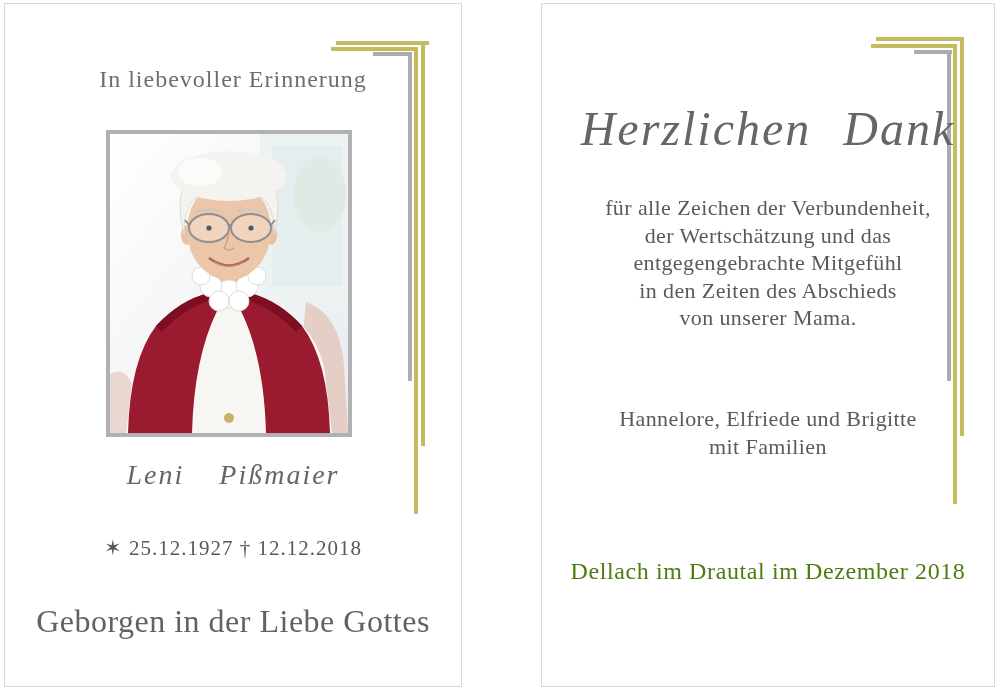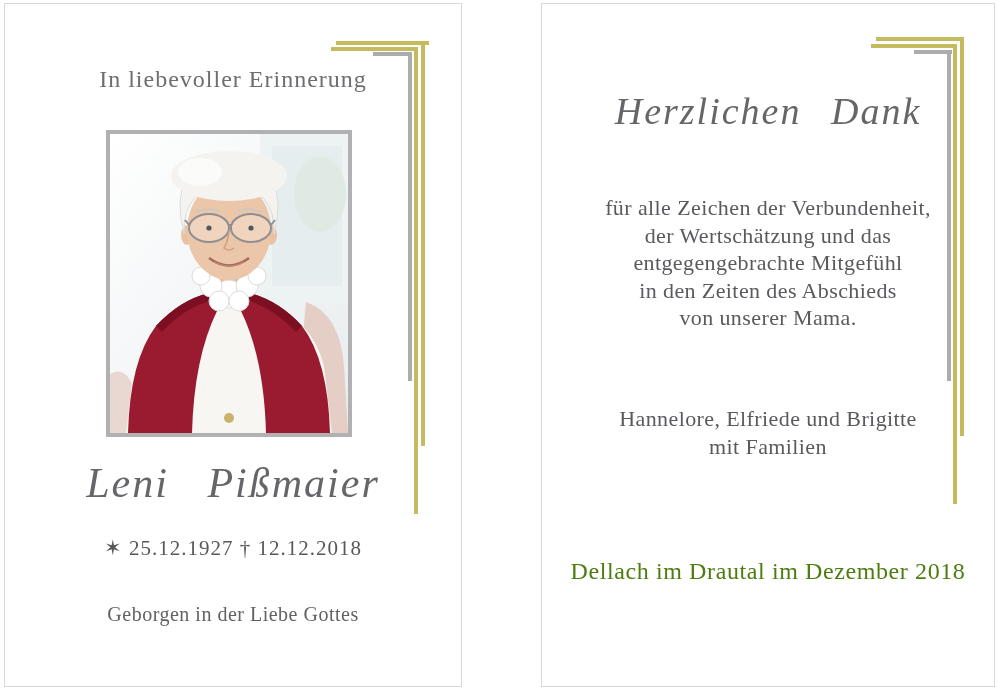--- a/index.html
+++ b/index.html
@@ -42,39 +42,39 @@
     font-size: 24px;
     letter-spacing: 1px;
     color: #6e6e72;
   }
   .script {
     font-style: italic;
     color: #66666a;
   }
   .name-script {
     top: 455px;
-    font-size: 42px;
+    font-size: 28px;
     letter-spacing: 2px;
     word-spacing: 26px;
   }
   .dates-line {
     top: 532px;
     font-size: 21px;
     letter-spacing: 1px;
     color: #58585c;
   }
   .left-footer {
     top: 599px;
-    font-size: 20px;
+    font-size: 32px;
     letter-spacing: 0.5px;
     color: #626266;
   }
   .thanks-header {
-    top: 85px;
-    font-size: 38px;
+    top: 97px;
+    font-size: 48px;
     letter-spacing: 2px;
     word-spacing: 18px;
     font-weight: 400;
     font-style: italic;
   }
   .thanks-body {
     top: 190px;
     font-size: 22px;
     line-height: 27.5px;
     letter-spacing: 0.4px;

